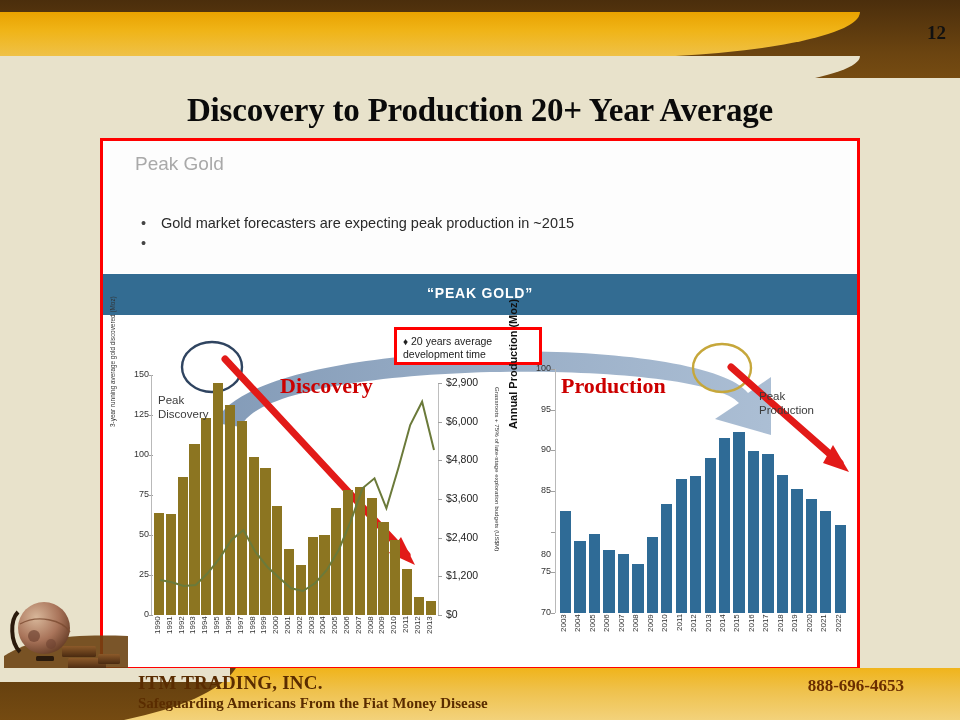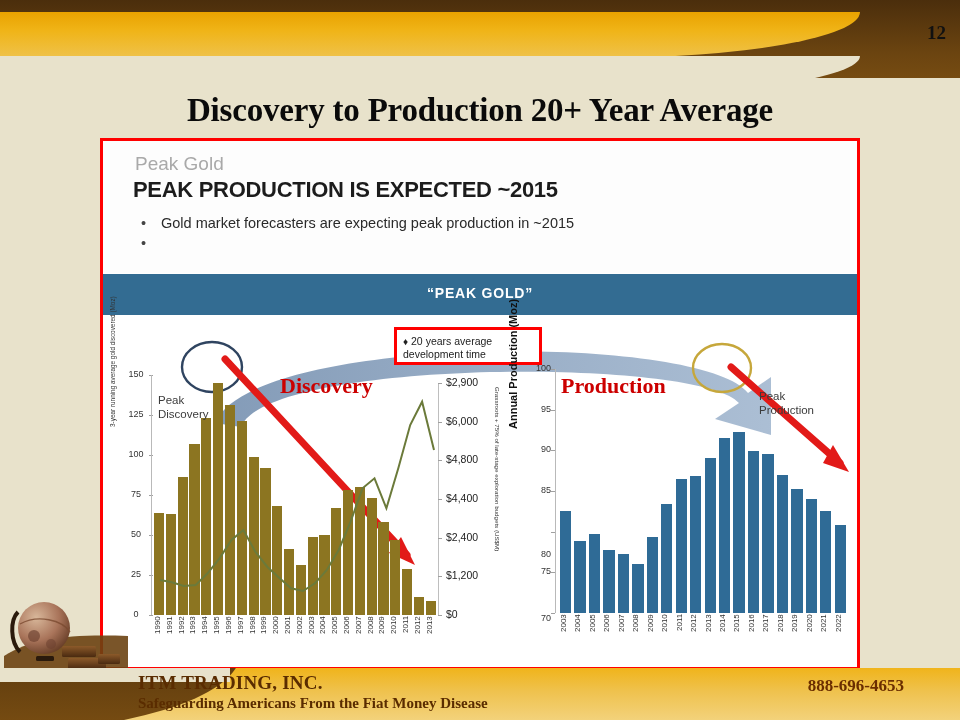--- a/index.html
+++ b/index.html
@@ -69,21 +69,21 @@
     font-family:"Liberation Serif",serif;font-weight:bold;font-size:22px;color:#CC0000;}
   .lbl-production{position:absolute;left:458px;top:58px;
     font-family:"Liberation Serif",serif;font-weight:bold;font-size:22px;color:#CC0000;}
 
   
   .lchart{position:absolute;left:8px;top:60px;width:330px;height:285px;}
   .lc-ylabel{position:absolute;left:-2px;top:52px;width:130px;
     font-family:"Liberation Sans",sans-serif;font-size:6.4px;color:#333;
     transform:rotate(-90deg);transform-origin:0 0;white-space:nowrap;}
   .lc-ytick{position:absolute;right:0;font-family:"Liberation Sans",sans-serif;
-    font-size:9px;color:#333;text-align:center;width:26px;}
+    font-size:9px;color:#333;text-align:right;width:26px;}
   .lc-ytickbox{position:absolute;left:10px;top:0;width:28px;height:240px;}
   .lc-plot{position:absolute;left:40px;top:0;width:286px;height:240px;
     border-left:1px solid #B9B9B9;box-sizing:border-box;}
   .lc-tickmark{position:absolute;left:-3px;width:4px;height:0;border-top:1px solid #A0A0A0;}
   .bars{position:absolute;left:2px;bottom:0;width:282px;height:240px;
     display:flex;align-items:flex-end;gap:1.6px;}
   .bar-gold{flex:1 1 0;background:#8C7521;}
   .lc-xlabels{position:absolute;left:42px;top:241px;width:282px;height:44px;
     display:flex;gap:1.6px;}
   .lc-xlabels span{flex:1 1 0;font-family:"Liberation Sans",sans-serif;font-size:8px;
@@ -157,21 +157,20 @@
   <div class="tb-cream"></div>
   <div class="tb-cream2"></div>
 </div>
 
 <div id="page-title">Discovery to Production 20+ Year Average</div>
 
 <div id="slide-image">
 
   <div class="sl-head">
     <div class="sl-eyebrow">Peak Gold</div>
-    <div class="sl-h1">PEAK PRODUCTION IS EXPECTED ~2015</div>
     <div class="sl-bullets">
       <div class="sl-bullet">
         <span class="bdot">•</span>
         <span>Gold market forecasters are expecting peak production in ~2015</span>
       </div>
       <div class="sl-bullet">
         <span class="bdot">•</span>
       </div>
     </div>
   </div>
@@ -299,36 +298,36 @@
 
     <div class="maxis">
       <div class="maxis-line"></div>
       <div id="maxis-ticks">
           <div class="maxis-lbl" style="top: 233px;">$0</div>
           <div class="maxis-tick" style="top: 240px;"></div>
           <div class="maxis-lbl" style="top: 194.333px;">$1,200</div>
           <div class="maxis-tick" style="top: 201.333px;"></div>
           <div class="maxis-lbl" style="top: 155.667px;">$2,400</div>
           <div class="maxis-tick" style="top: 162.667px;"></div>
-          <div class="maxis-lbl" style="top: 117px;">$4,400</div>
+          <div class="maxis-lbl" style="top: 117px;">$3,600</div>
           <div class="maxis-tick" style="top: 124px;"></div>
           <div class="maxis-lbl" style="top: 78.3333px;">$4,800</div>
           <div class="maxis-tick" style="top: 85.3333px;"></div>
           <div class="maxis-lbl" style="top: 39.6667px;">$6,000</div>
           <div class="maxis-tick" style="top: 46.6667px;"></div>
           <div class="maxis-lbl" style="top: 1px;">$2,900</div>
           <div class="maxis-tick" style="top: 8px;"></div>
         </div>
       <div class="maxis-title">Grassroots + 75% of late-stage exploration budgets (US$M)</div>
     </div>
 
     <div class="rchart">
       <div class="rc-title">Annual Production (Moz)</div>
       <div class="rc-ytickbox" id="rc-yticks">
-          <div class="rc-ytick" style="top: 244px;">70</div>
+          <div class="rc-ytick" style="top: 238px;">70</div>
           <div class="rc-tickmark" style="top: 244px; left: 28px;"></div>
           <div class="rc-ytick" style="top: 197.333px;">75</div>
           <div class="rc-tickmark" style="top: 203.333px; left: 28px;"></div>
           <div class="rc-ytick" style="top: 156.667px; margin-top: 23px;">80</div>
           <div class="rc-tickmark" style="top: 162.667px; left: 28px;"></div>
           <div class="rc-ytick" style="top: 116px;">85</div>
           <div class="rc-tickmark" style="top: 122px; left: 28px;"></div>
           <div class="rc-ytick" style="top: 75.3333px;">90</div>
           <div class="rc-tickmark" style="top: 81.3333px; left: 28px;"></div>
           <div class="rc-ytick" style="top: 34.6667px;">95</div>

